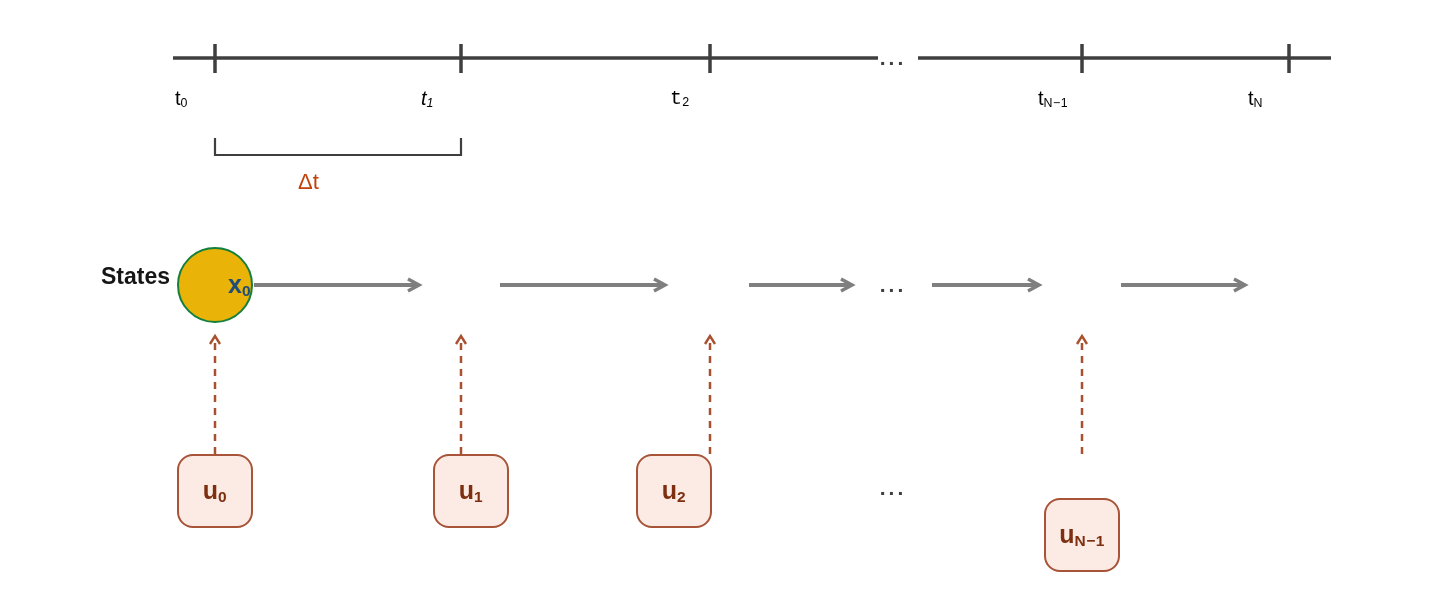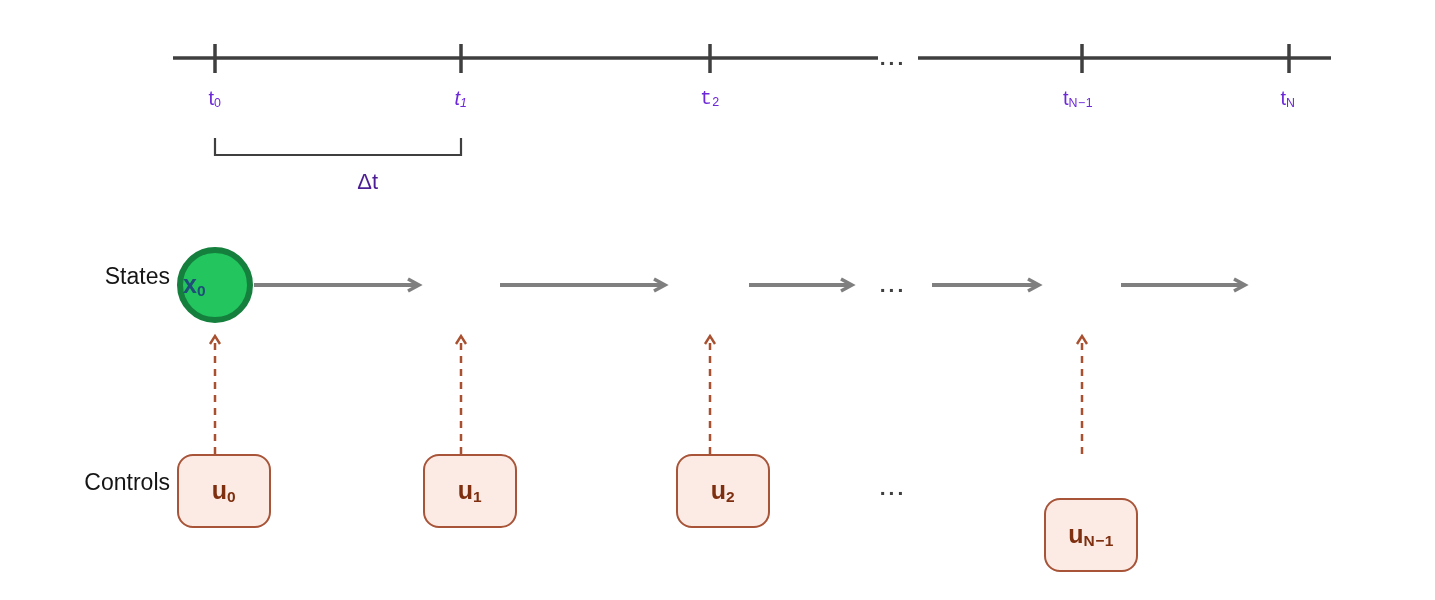--- a/index.html
+++ b/index.html
@@ -6,41 +6,41 @@
   .canvas{
     position:relative;
     width:1435px;height:600px;
     background:#ffffff;
     font-family:"Liberation Sans", sans-serif;
     overflow:hidden;
   }
   .canvas svg{position:absolute;left:0;top:0;}
   .abs{position:absolute;}
   .tlabel{
-    font-size:20px;color:#6d28d9;text-align:center;width:80px;
+    font-size:20px;color:#000000;width:80px;
     transform:translateX(-50%);
   }
   .sub{font-size:0.62em;vertical-align:-0.18em;letter-spacing:0.5px;}
-  .dt-label{font-size:22px;color:#4c1d95;text-align:right;width:80px;transform:translateX(-50%);}
+  .dt-label{font-size:22px;color:#c2410c;text-align:left;width:80px;transform:translateX(-50%);}
   .row-label{
-    font-size:23px;font-weight:normal;color:#151515;text-align:right;width:140px;
+    font-size:23px;font-weight:bold;color:#151515;text-align:right;width:140px;
   }
   .ellipsis{
     font-size:21px;font-weight:bold;color:#3f3f3f;letter-spacing:3px;
     width:60px;text-align:center;transform:translateX(-50%);line-height:22px;
   }
   .state-node{
     width:76px;height:76px;border-radius:50%;
-    background:#22c55e;border:6px solid #15803d;
+    background:#eab308;border:2px solid #15803d;
     box-sizing:border-box;
-    display:flex;align-items:center;justify-content:flex-start;
+    display:flex;align-items:center;justify-content:flex-end;
     font-size:25px;font-weight:bold;color:#1f4e79;
   }
   .control-node{
-    width:94px;height:74px;border-radius:16px;
+    width:76px;height:74px;border-radius:16px;
     background:#fcebe4;border:2px solid #a85438;
     box-sizing:border-box;
     display:flex;align-items:center;justify-content:center;
     font-size:25px;font-weight:bold;color:#7e2f10;
   }
 </style>
 </head>
 <body>
 
 <div class="canvas">
@@ -95,29 +95,28 @@
   <div class="abs dt-label" style="left:338px;top:169px;">Δt</div>
 
   <div class="abs row-label" style="left:30px;top:263px;">States</div>
 
   <div class="abs state-node" style="left:177px;top:247px;">
       <span><span>x</span><span class="sub">0</span></span>
     </div>
 
   <div class="abs ellipsis" style="left:893px;top:274px;">...</div>
 
-  <div class="abs row-label" style="left:30px;top:469px;">Controls</div>
 
   <div class="abs control-node" style="left:177px;top:454px;">
       <span><span>u</span><span class="sub">0</span></span>
     </div>
-  <div class="abs control-node" style="left:423px;top:454px;">
+  <div class="abs control-node" style="left:433px;top:454px;">
       <span><span>u</span><span class="sub">1</span></span>
     </div>
-  <div class="abs control-node" style="left:676px;top:454px;">
+  <div class="abs control-node" style="left:636px;top:454px;">
       <span><span>u</span><span class="sub">2</span></span>
     </div>
   <div class="abs control-node" style="left:1044px;top:454px;margin-top:44px;">
       <span><span>u</span><span class="sub">N−1</span></span>
     </div>
 
   <div class="abs ellipsis" style="left:893px;top:477px;">...</div>
 
 </div>
 

